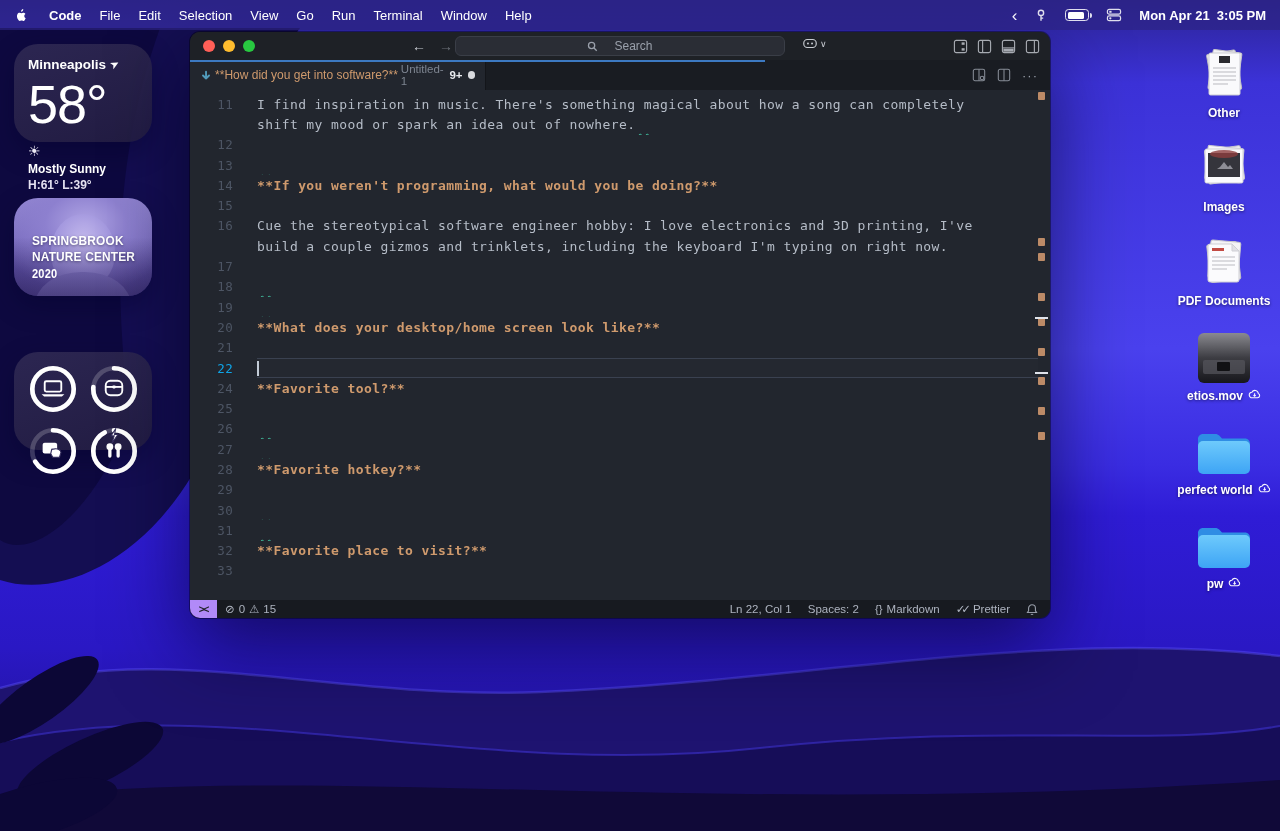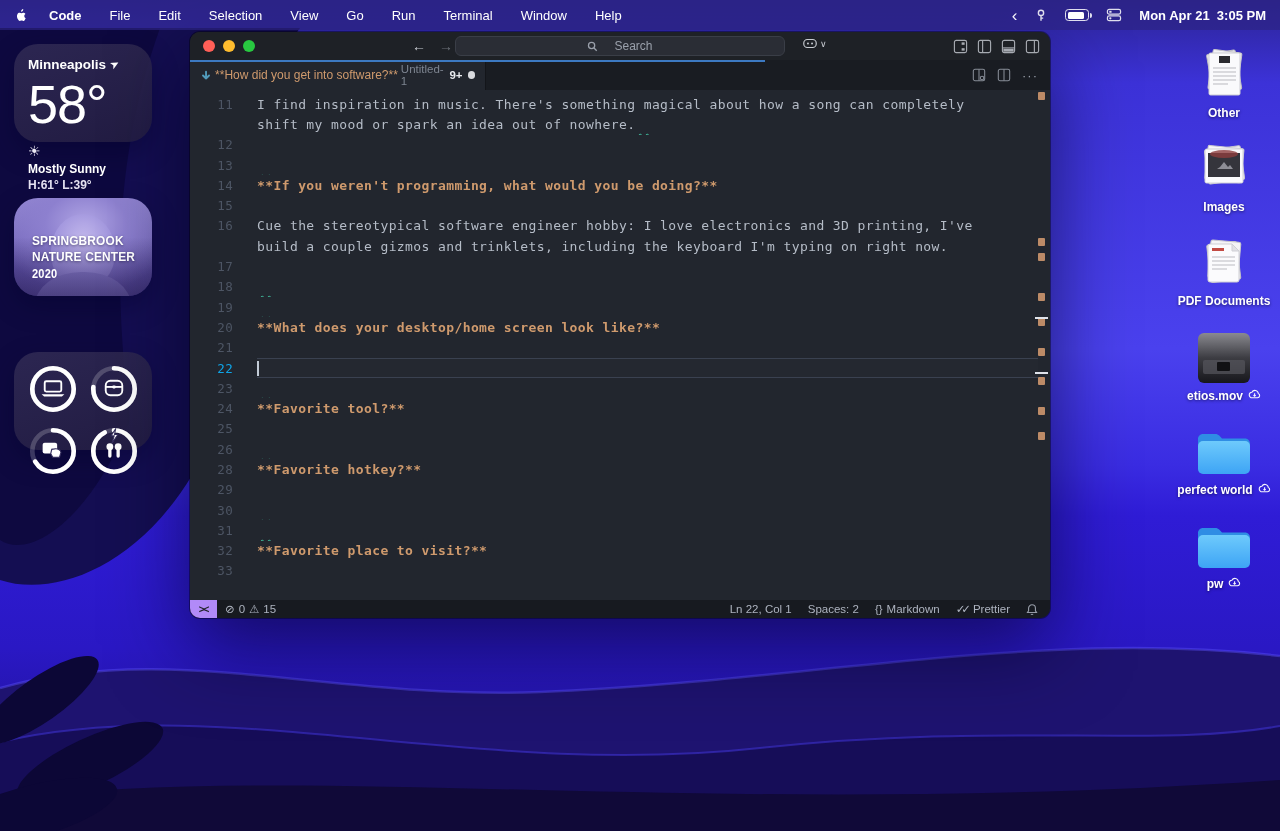--- a/index.html
+++ b/index.html
@@ -9,21 +9,21 @@
   }
   *{margin:0;padding:0;box-sizing:border-box}
   body{width:1280px;height:831px;overflow:hidden;font-family:"Liberation Sans","DejaVu Sans",sans-serif;background:#2c2496}
   .desktop{position:relative;width:1280px;height:831px;overflow:hidden}
   .bg{position:absolute;left:0;top:0}
 
   
   .menubar{position:absolute;left:0;top:0;width:1280px;height:30px;background:rgba(44,36,130,.68);
     display:flex;align-items:center;color:#fff;font-size:13px;z-index:40;padding:0 14px}
   .apple{display:flex;align-items:center;margin-right:20px}
-  .menu-items{display:flex;gap:28px}
+  .menu-items{display:flex;gap:18px}
   .menu-item{cursor:default}
   .menu-item.bold{font-weight:700}
   .menu-right{margin-left:auto;display:flex;align-items:center;gap:17px}
   .menu-right .chev{font-size:17px;line-height:1;opacity:.95}
   .batt{position:relative;width:24px;height:12px;border:1.5px solid rgba(255,255,255,.85);border-radius:3.5px;display:inline-block}
   .batt i{position:absolute;left:1.5px;top:1.5px;bottom:1.5px;width:16px;background:#fff;border-radius:1.5px}
   .batt:after{content:"";position:absolute;right:-4px;top:3px;width:2.5px;height:4.5px;background:rgba(255,255,255,.85);border-radius:0 2px 2px 0}
   .clock{font-weight:600;font-size:13px;white-space:pre}
 
   
@@ -371,33 +371,33 @@
           </div>
           <div class="erow">
             <span class="gut">21</span>
             <span class="rc"></span>
           </div>
           <div class="erow cur">
             <span class="gut">22</span>
             <span class="rc"><span class="cursor"></span><span class="squig">&nbsp;&nbsp;</span></span>
           </div>
           <div class="erow">
-            <span class="gut">23</span>
-            <span class="rc"><span class="squig">&nbsp;&nbsp;</span></span>
-          </div>
-          <div class="erow">
             <span class="gut">24</span>
             <span class="rc"><span class="mdb">**Favorite tool?**</span></span>
           </div>
           <div class="erow">
             <span class="gut">25</span>
             <span class="rc"></span>
           </div>
           <div class="erow">
             <span class="gut">26</span>
+            <span class="rc"><span class="squig">&nbsp;&nbsp;</span></span>
+          </div>
+          <div class="erow">
+            <span class="gut">27</span>
             <span class="rc"><span class="squig">&nbsp;&nbsp;</span></span>
           </div>
           <div class="erow">
             <span class="gut">28</span>
             <span class="rc"><span class="mdb">**Favorite hotkey?**</span></span>
           </div>
           <div class="erow">
             <span class="gut">29</span>
             <span class="rc"></span>
           </div>

